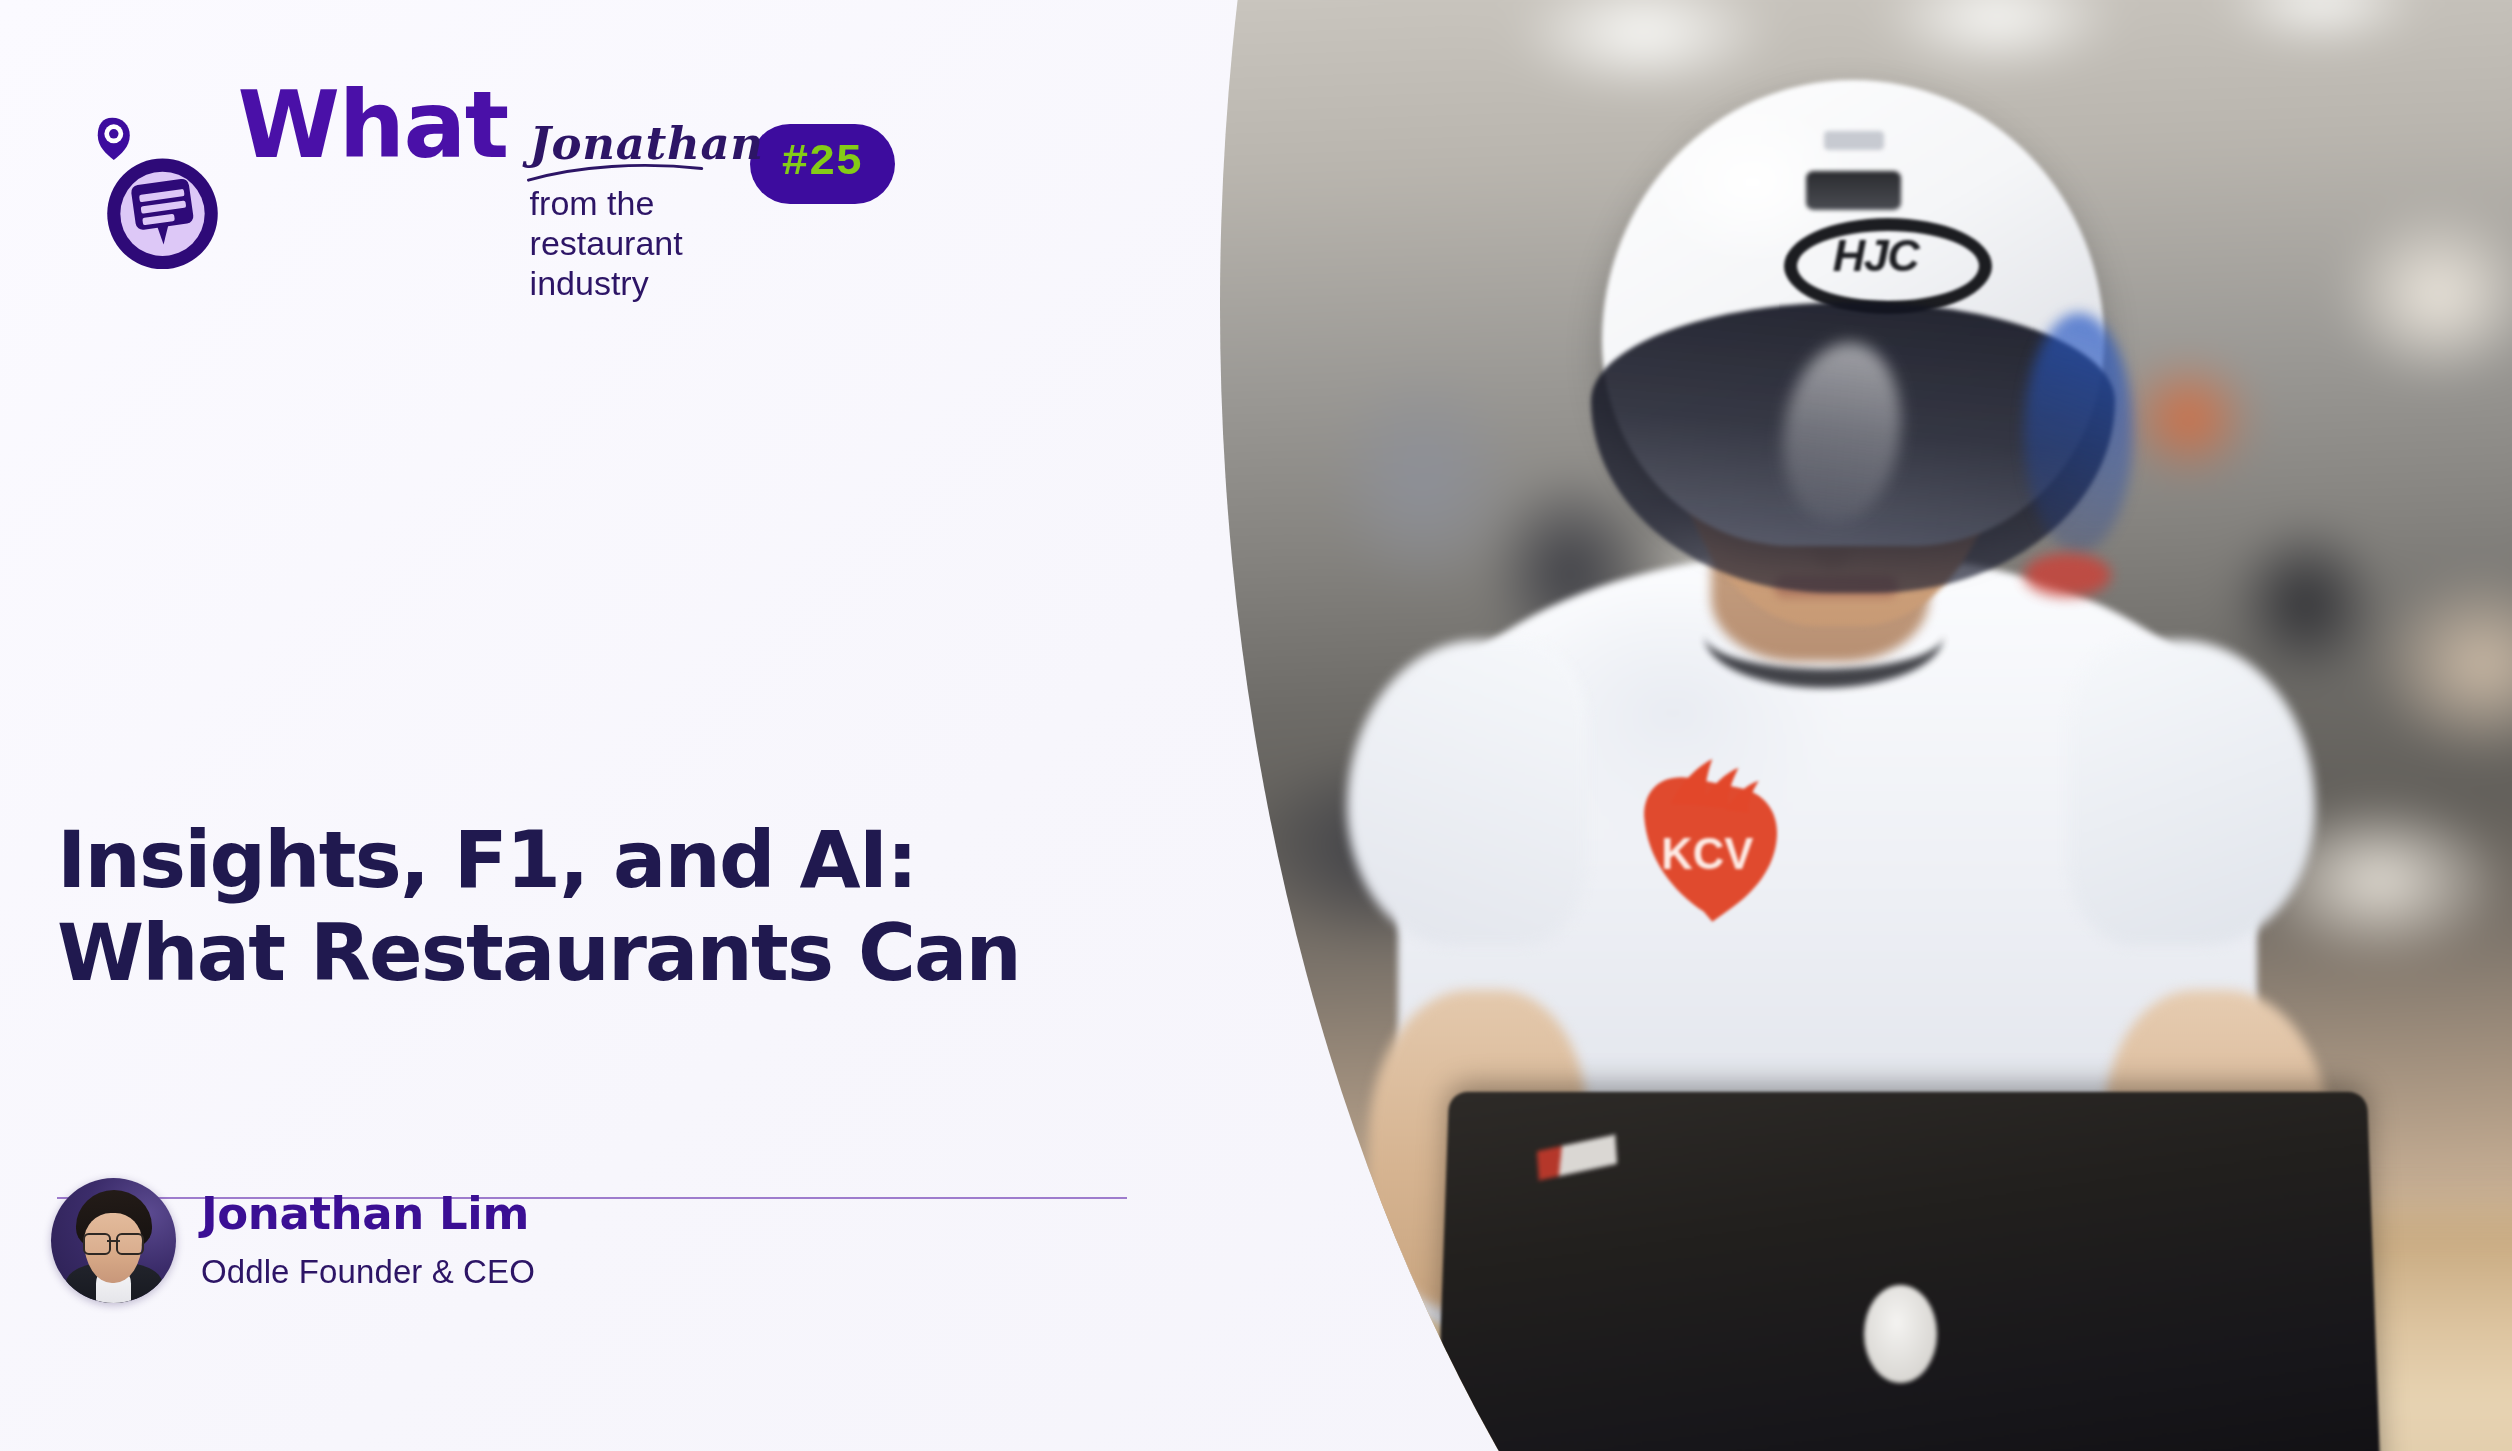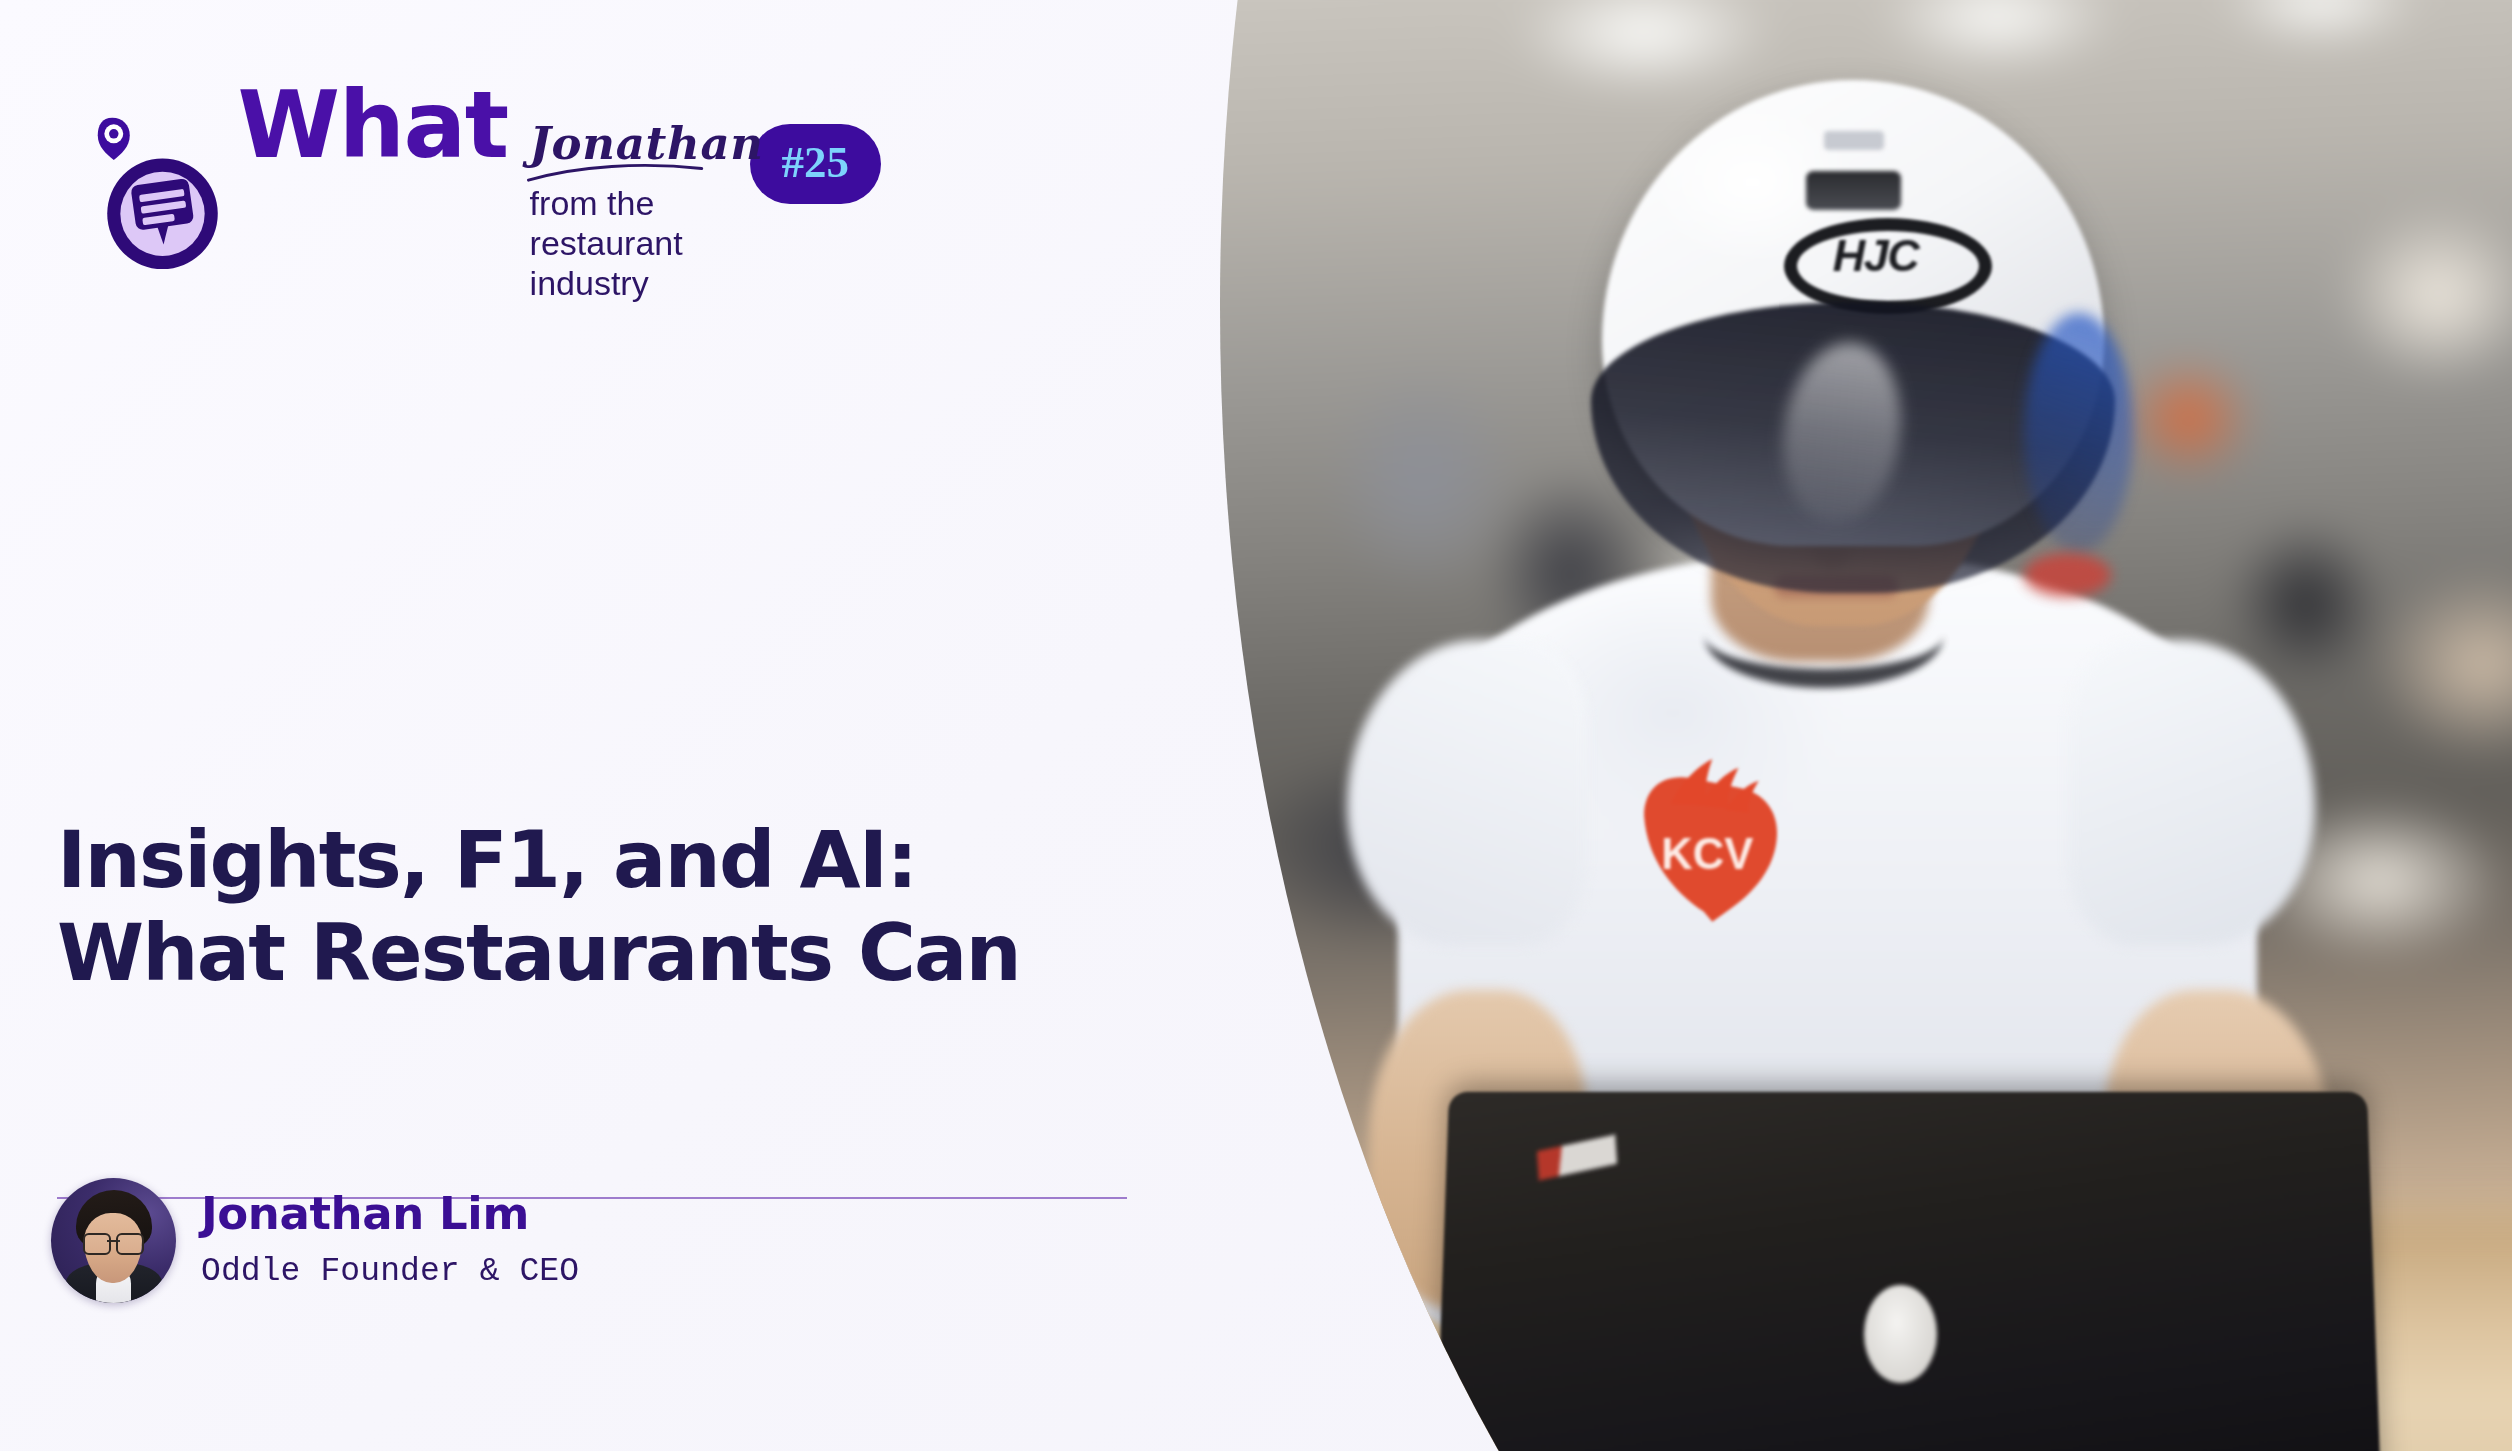--- a/index.html
+++ b/index.html
@@ -349,22 +349,22 @@
     font-family: Liberation Sans, sans-serif;
     font-size: 34px;
     line-height: 1.04;
     color: #2d1566;
     margin-top: 4.4px;
   }
   #episode-badge {
     margin-left: 38px;
     margin-top: 22px;
     background: #3d0c9e;
-    color: #7dd3fc;
-    font-family: Liberation Serif, serif;
+    color: #84cc16;
+    font-family: Liberation Mono, monospace;
     font-weight: 700;
     font-size: 45px;
     letter-spacing: 0px;
     padding: 16px 32px 19px 32px;
     border-radius: 73px;
     line-height: 1;
     flex: 0 0 auto;
     text-align: right;
   }
 
@@ -453,21 +453,21 @@
   #speaker-text { margin-left: 25px; }
   #speaker-name {
     font-family: "DejaVu Sans", sans-serif;
     font-weight: 700;
     font-size: 45px;
     line-height: 1.06;
     color: #3b0f94;
     letter-spacing: -0.4px;
   }
   #speaker-role {
-    font-family: Liberation Mono, monospace;
+    font-family: Liberation Sans, sans-serif;
     font-size: 33px;
     line-height: 1.2;
     color: #2d1566;
     margin-top: 14px;
     letter-spacing: 0.1px;
   }
 </style>
 </head>
 <body>
 

